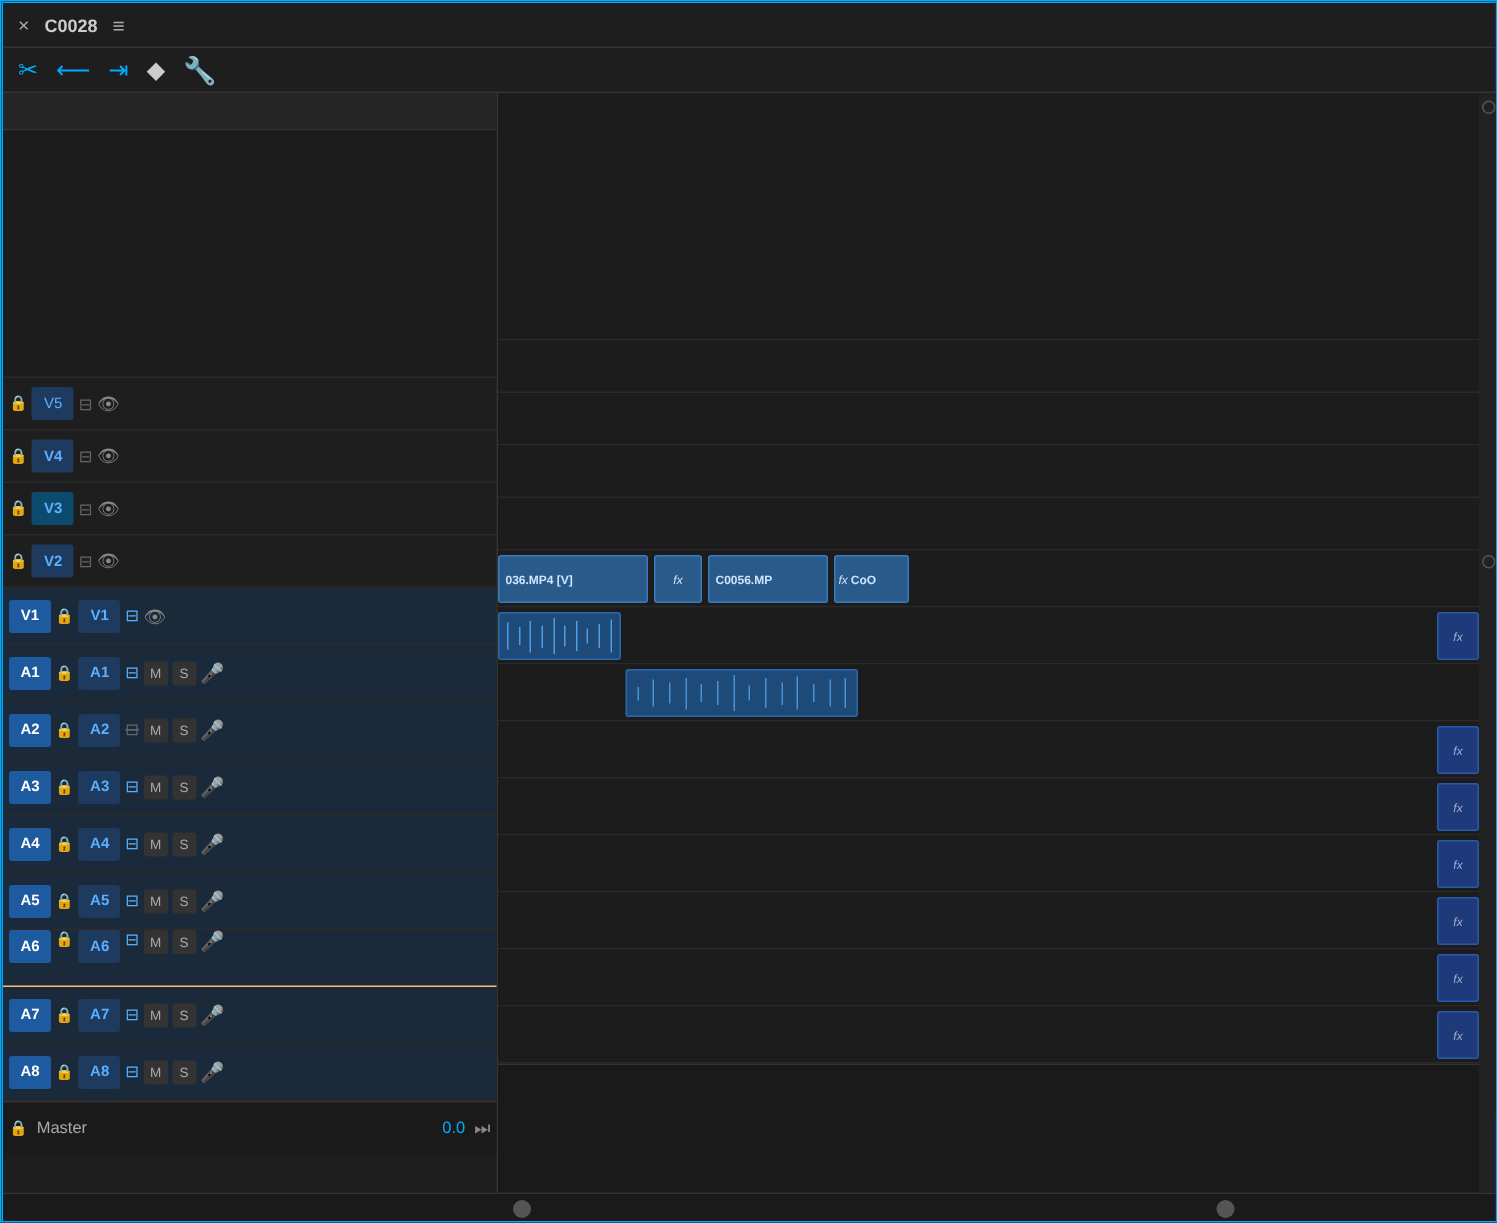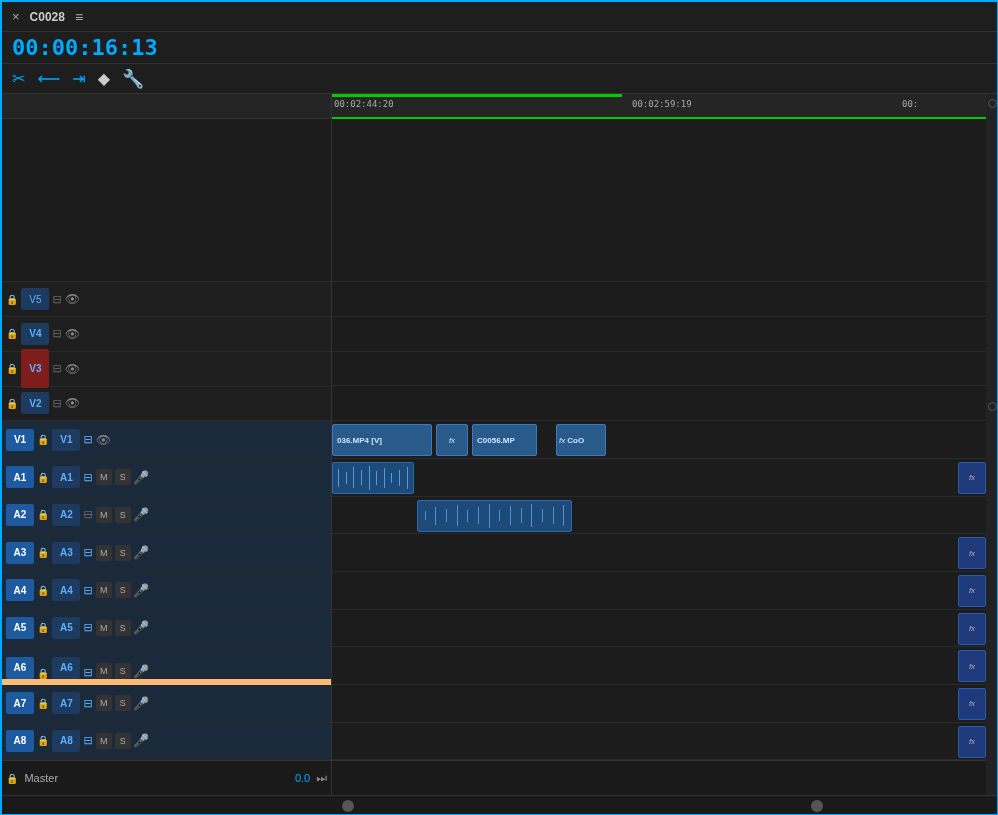--- a/index.html
+++ b/index.html
@@ -18,23 +18,20 @@
 <body>
 
 <div style="display:flex;flex-direction:column;width:998px;height:815px;background:#1a1a1a;border:1px solid #00aaff;overflow:hidden;">
 
   <div style="background:#1e1e1e;display:flex;align-items:center;padding:5px 10px;border-bottom:1px solid #333;gap:10px;height:30px;">
     <span style="color:#aaa;font-size:13px;cursor:pointer;">×</span>
     <span style="color:#ccc;font-size:12px;font-weight:bold;">C0028</span>
     <span style="color:#aaa;font-size:14px;cursor:pointer;">≡</span>
   </div>
 
-  <div style="background:#1e1e1e;padding:3px 10px;border-bottom:1px solid #333;">
-    <span style="color:#00aaff;font-size:22px;font-weight:bold;font-family:monospace;">00:00:16:13</span>
-  </div>
 
   <div style="background:#1e1e1e;display:flex;align-items:center;padding:4px 10px;gap:12px;border-bottom:1px solid #333;height:30px;">
     <span style="color:#00aaff;font-size:16px;cursor:pointer;">✂</span>
     <span style="color:#00aaff;font-size:16px;cursor:pointer;">⟵</span>
     <span style="color:#00aaff;font-size:16px;cursor:pointer;">⇥</span>
     <span style="color:#ccc;font-size:16px;cursor:pointer;">◆</span>
     <span style="color:#ccc;font-size:18px;cursor:pointer;">🔧</span>
   </div>
 
   <div style="display:flex;flex:1;overflow:hidden;position:relative;">
@@ -54,21 +51,21 @@
 
       <div style="height:35px;display:flex;align-items:center;padding:0 4px;gap:3px;border-bottom:1px solid #2a2a2a;">
         <span style="color:#666;font-size:10px;">🔒</span>
         <button style="width:28px;height:22px;background:#1e3a5f;color:#5ab0ff;border:none;border-radius:2px;font-size:10px;font-weight:bold;cursor:pointer;">V4</button>
         <span style="color:#666;font-size:11px;">⊟</span>
         <span style="color:#888;font-size:12px;cursor:pointer;">👁</span>
       </div>
 
       <div style="height:35px;display:flex;align-items:center;padding:0 4px;gap:3px;border-bottom:1px solid #2a2a2a;">
         <span style="color:#666;font-size:10px;">🔒</span>
-        <button style="width:28px;height:39px;background:#7f1d1d;color:#5ab0ff;border:none;border-radius:2px;font-size:10px;font-weight:bold;cursor:pointer;">V3</button>
+        <button style="width:28px;height:22px;background:#0c4a6e;color:#5ab0ff;border:none;border-radius:2px;font-size:10px;font-weight:bold;cursor:pointer;">V3</button>
         <span style="color:#666;font-size:11px;">⊟</span>
         <span style="color:#888;font-size:12px;cursor:pointer;">👁</span>
       </div>
 
       <div style="height:35px;display:flex;align-items:center;padding:0 4px;gap:3px;border-bottom:1px solid #2a2a2a;">
         <span style="color:#666;font-size:10px;">🔒</span>
         <button style="width:28px;height:22px;background:#1e3a5f;color:#5ab0ff;border:none;border-radius:2px;font-size:10px;font-weight:bold;cursor:pointer;">V2</button>
         <span style="color:#666;font-size:11px;">⊟</span>
         <span style="color:#888;font-size:12px;cursor:pointer;">👁</span>
       </div>
@@ -124,21 +121,21 @@
       <div style="height:38px;display:flex;align-items:center;padding:0 4px;gap:3px;border-bottom:1px solid #2a2a2a;background:#1a2a3a;">
         <button style="width:28px;height:22px;background:#1e5a9f;color:#fff;border:none;border-radius:2px;font-size:10px;font-weight:bold;cursor:pointer;">A5</button>
         <span style="color:#666;font-size:10px;">🔒</span>
         <button style="width:28px;height:22px;background:#1e3a5f;color:#5ab0ff;border:none;border-radius:2px;font-size:10px;font-weight:bold;cursor:pointer;">A5</button>
         <span style="color:#5ab0ff;font-size:11px;">⊟</span>
         <button style="width:16px;height:16px;background:#333;border:none;border-radius:2px;color:#aaa;font-size:9px;cursor:pointer;">M</button>
         <button style="width:16px;height:16px;background:#333;border:none;border-radius:2px;color:#aaa;font-size:9px;cursor:pointer;">S</button>
         <span style="color:#5ab0ff;font-size:13px;cursor:pointer;">🎤</span>
       </div>
 
-      <div style="height:38px;display:flex;align-items:flex-end;padding:0 4px;gap:3px;border-bottom:6px solid #fdba74;background:#1a2a3a;">
+      <div style="height:38px;display:flex;align-items:flex-start;padding:0 4px;gap:3px;border-bottom:1px solid #fdba74;background:#1a2a3a;">
         <button style="width:28px;height:22px;background:#1e5a9f;color:#fff;border:none;border-radius:2px;font-size:10px;font-weight:bold;cursor:pointer;">A6</button>
         <span style="color:#666;font-size:10px;">🔒</span>
         <button style="width:28px;height:22px;background:#1e3a5f;color:#5ab0ff;border:none;border-radius:2px;font-size:10px;font-weight:bold;cursor:pointer;">A6</button>
         <span style="color:#5ab0ff;font-size:11px;">⊟</span>
         <button style="width:16px;height:16px;background:#333;border:none;border-radius:2px;color:#aaa;font-size:9px;cursor:pointer;">M</button>
         <button style="width:16px;height:16px;background:#333;border:none;border-radius:2px;color:#aaa;font-size:9px;cursor:pointer;">S</button>
         <span style="color:#5ab0ff;font-size:13px;cursor:pointer;">🎤</span>
       </div>
 
       <div style="height:38px;display:flex;align-items:center;padding:0 4px;gap:3px;border-bottom:1px solid #2a2a2a;background:#1a2a3a;">
@@ -164,26 +161,20 @@
       <div style="height:35px;display:flex;align-items:center;padding:0 4px;gap:6px;background:#1a1a1a;border-top:1px solid #333;">
         <span style="color:#666;font-size:10px;">🔒</span>
         <span style="color:#aaa;font-size:11px;">Master</span>
         <span style="color:#00aaff;font-size:11px;margin-left:auto;">0.0</span>
         <span style="color:#888;font-size:12px;cursor:pointer;">⏭</span>
       </div>
     </div>
 
     <div style="flex:1;display:flex;flex-direction:column;overflow:hidden;position:relative;">
 
-      <div style="height:25px;background:#252525;border-bottom:2px solid #00cc00;position:relative;overflow:hidden;">
-        <div style="position:absolute;top:0;left:0;width:290px;height:3px;background:#00cc00;"></div>
-        <span style="position:absolute;left:2px;top:5px;color:#aaa;font-size:9px;font-family:monospace;">00:02:44:20</span>
-        <span style="position:absolute;left:300px;top:5px;color:#aaa;font-size:9px;font-family:monospace;">00:02:59:19</span>
-        <span style="position:absolute;left:570px;top:5px;color:#aaa;font-size:9px;font-family:monospace;">00:</span>
-      </div>
 
       <div style="height:165px;background:#1c1c1c;border-bottom:1px solid #2a2a2a;"></div>
 
       <div style="height:35px;background:#1c1c1c;border-bottom:1px solid #2a2a2a;position:relative;"></div>
 
       <div style="height:35px;background:#1c1c1c;border-bottom:1px solid #2a2a2a;position:relative;"></div>
 
       <div style="height:35px;background:#1c1c1c;border-bottom:1px solid #2a2a2a;position:relative;"></div>
 
       <div style="height:35px;background:#1c1c1c;border-bottom:1px solid #2a2a2a;position:relative;"></div>
@@ -191,21 +182,21 @@
       <div style="height:38px;background:#1c1c1c;border-bottom:1px solid #2a2a2a;position:relative;">
 
         <div style="position:absolute;left:0;top:3px;height:32px;width:100px;background:#2a5a8a;border:1px solid #3a7abf;border-radius:2px;display:flex;align-items:center;padding:0 4px;overflow:hidden;">
           <span style="color:#cce4ff;font-size:8px;font-weight:bold;white-space:nowrap;">036.MP4 [V]</span>
         </div>
 
         <div style="position:absolute;left:104px;top:3px;height:32px;width:32px;background:#2a5a8a;border:1px solid #3a7abf;border-radius:2px;display:flex;align-items:center;justify-content:center;">
           <span style="color:#cce4ff;font-size:8px;font-style:italic;">fx</span>
         </div>
 
-        <div style="position:absolute;left:140px;top:3px;height:32px;width:65px;background:#2a5a8a;border:1px solid #3a7abf;border-radius:2px;display:flex;align-items:center;padding:0 4px;overflow:hidden;">
+        <div style="position:absolute;left:140px;top:3px;height:32px;width:80px;background:#2a5a8a;border:1px solid #3a7abf;border-radius:2px;display:flex;align-items:center;padding:0 4px;overflow:hidden;">
           <span style="color:#cce4ff;font-size:8px;font-weight:bold;white-space:nowrap;">C0056.MP</span>
         </div>
 
         <div style="position:absolute;left:224px;top:3px;height:32px;width:50px;background:#2a5a8a;border:1px solid #3a7abf;border-radius:2px;display:flex;align-items:center;padding:0 2px;overflow:hidden;">
           <span style="color:#cce4ff;font-size:8px;font-style:italic;">fx</span>
           <span style="color:#cce4ff;font-size:8px;font-weight:bold;margin-left:2px;white-space:nowrap;">CoO</span>
         </div>
       </div>
 
       <div style="height:38px;background:#1c1c1c;border-bottom:1px solid #2a2a2a;position:relative;">

